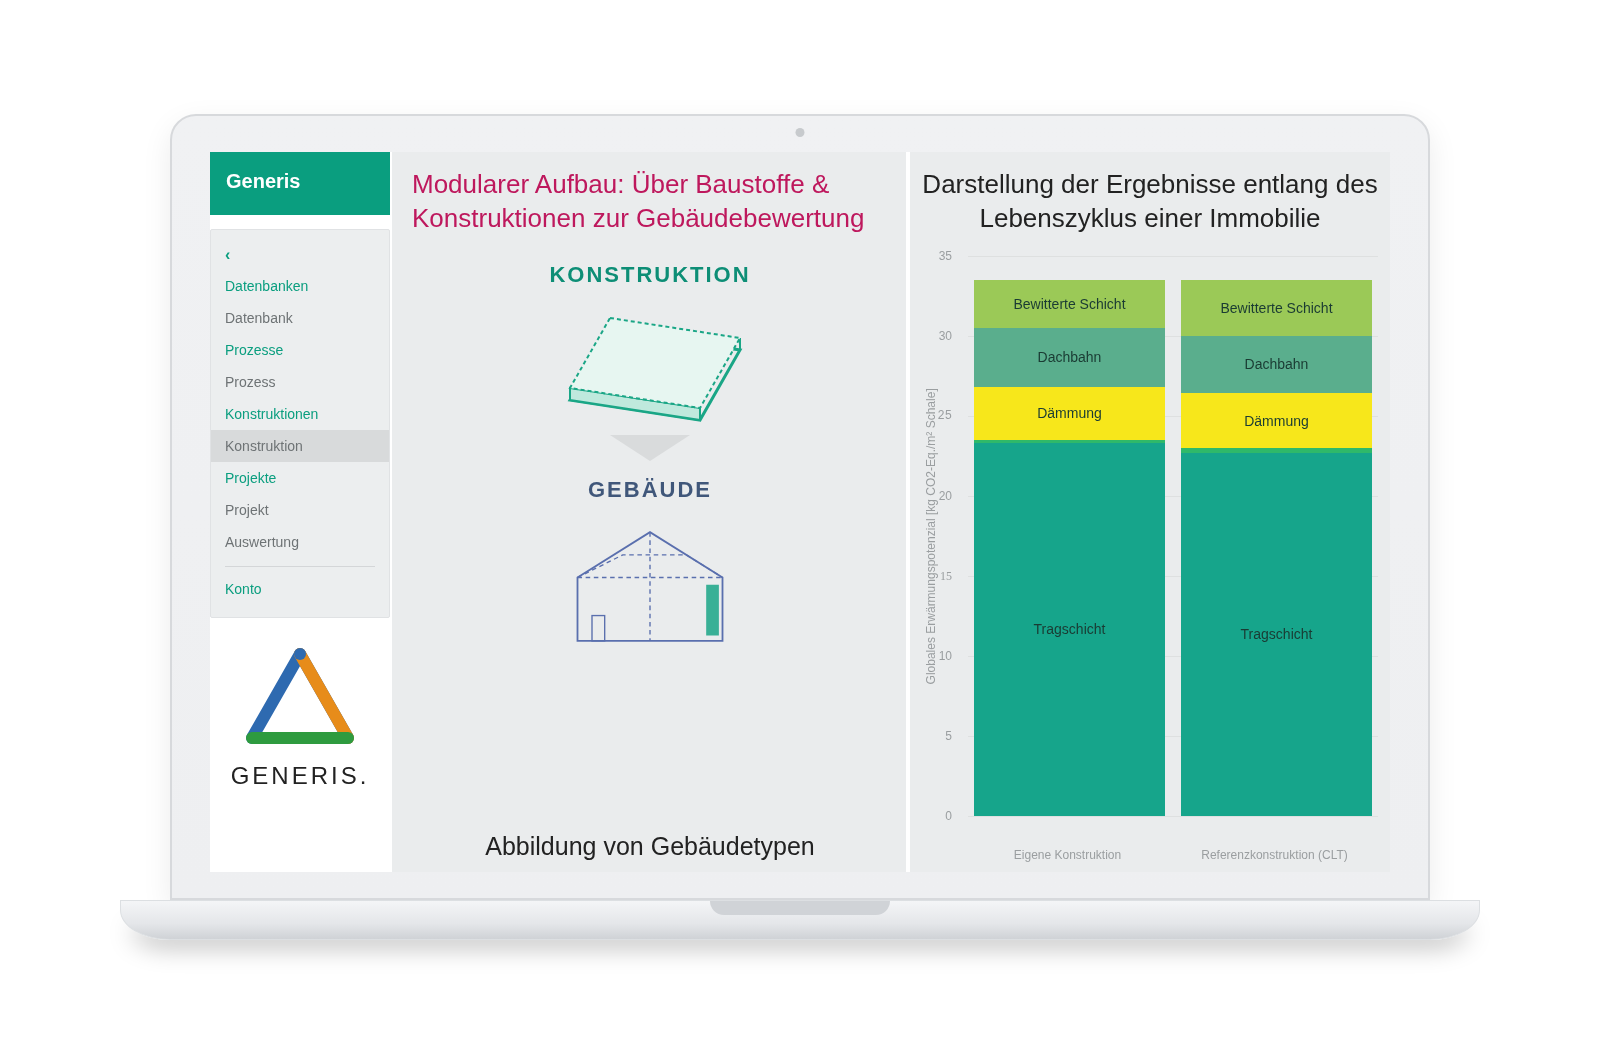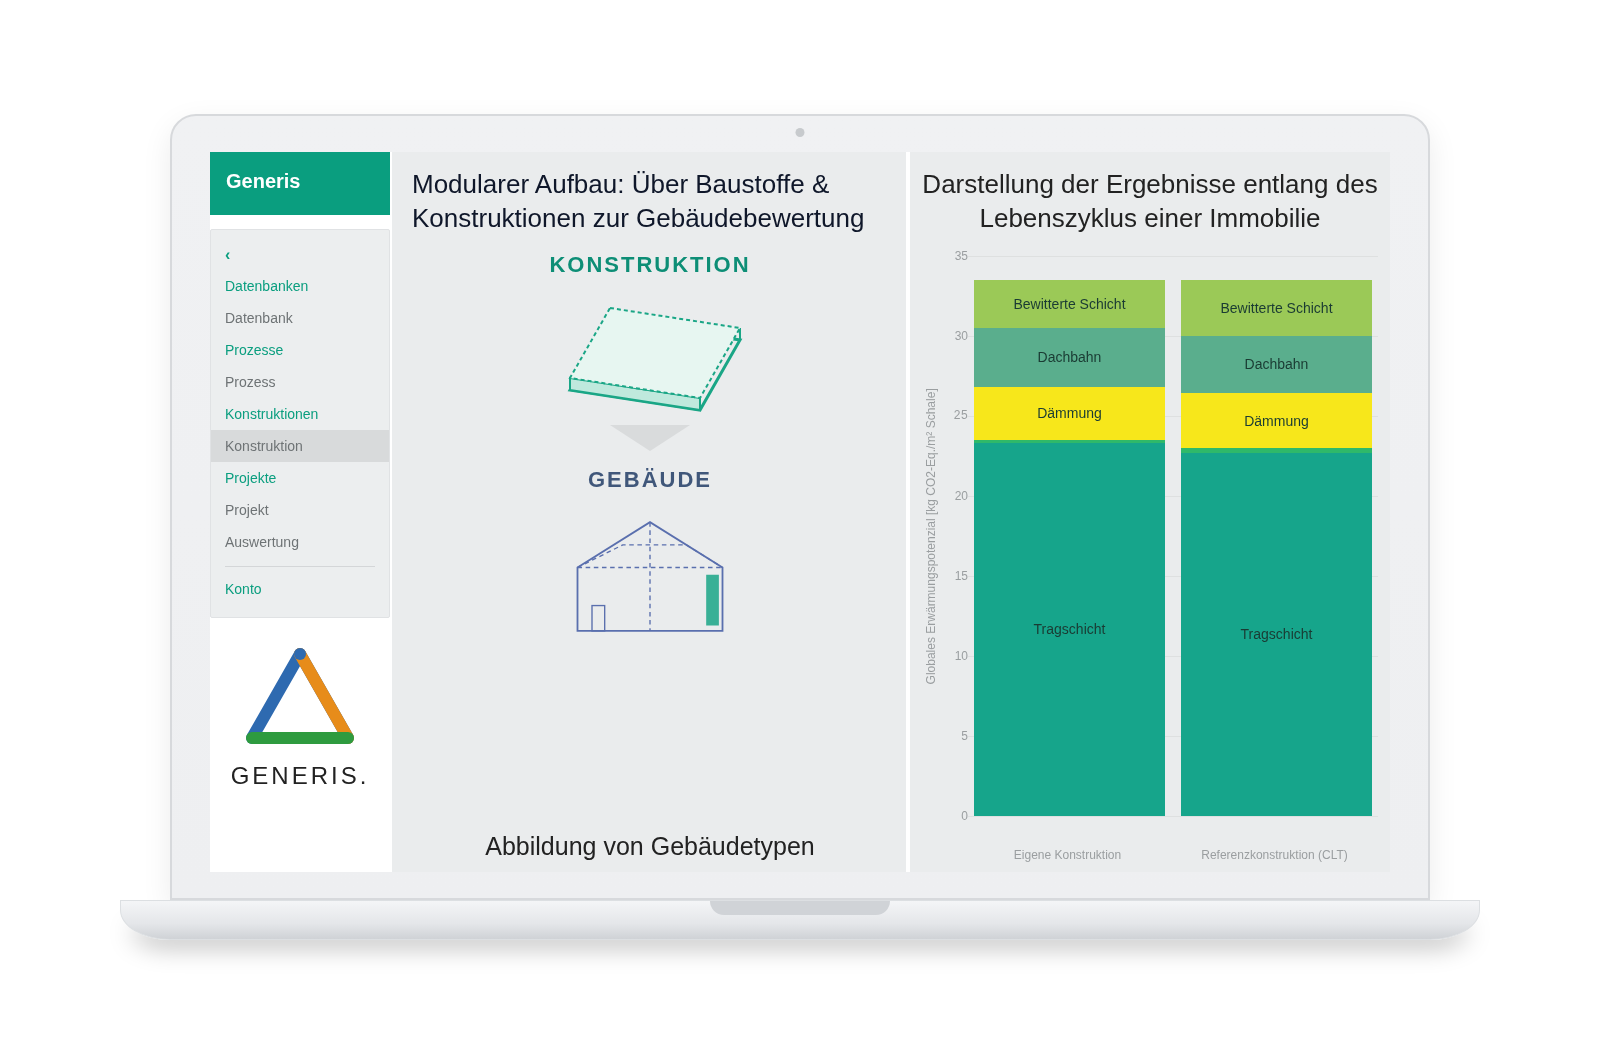--- a/index.html
+++ b/index.html
@@ -119,23 +119,23 @@
     flex: 1;
     background: #eaeced;
     margin: 0 2px;
     padding: 16px 18px 10px 20px;
     display: flex;
     flex-direction: column;
   }
   .panel-mid h2 {
     font-size: 26px;
     font-weight: 400;
-    color: #0f172a;
+    color: #be185d;
     line-height: 1.3;
-    margin-bottom: 10px;
+    margin-bottom: 20px;
   }
   .sub-title {
     text-align: center;
     font-weight: 700;
     letter-spacing: 2px;
     font-size: 22px;
     color: #0d8e76;
     margin: 6px 0 2px 0;
   }
   .sub-title.blue { color: #40577a; margin-top: 14px; }
@@ -188,21 +188,21 @@
   }
   .ticks {
     width: 28px;
     position: relative;
     height: 100%;
     color: #9a9ea0;
     font-size: 12px;
   }
   .tick {
     position: absolute;
-    right: 0;
+    right: 16px;
     transform: translateY(50%);
   }
   .bars {
     flex: 1;
     display: flex;
     gap: 12px;
     align-items: flex-end;
     padding: 0 4px;
     height: 100%;
     position: relative;
@@ -340,21 +340,21 @@
 
       <div class="panel-right">
         <h2>Darstellung der Ergebnisse entlang des Lebenszyklus einer Immobilie</h2>
 
         <div class="chart-area">
           <div class="ylabel">Globales Erwärmungspotenzial [kg CO2-Eq./m² Schale]</div>
           <div class="ticks" id="yticks">
               <div class="tick" style="bottom: 0%;">0</div>
               <div class="tick" style="bottom: 14.2857%;">5</div>
               <div class="tick" style="bottom: 28.5714%;">10</div>
-              <div class="tick" style="bottom: 42.8571%;">15</div>
+              <div class="tick" style="bottom: 42.8571%; font-family: Liberation Serif, serif;">15</div>
               <div class="tick" style="bottom: 57.1429%;">20</div>
               <div class="tick" style="bottom: 71.4286%; font-family: Liberation Mono, monospace;">25</div>
               <div class="tick" style="bottom: 85.7143%;">30</div>
               <div class="tick" style="bottom: 100%;">35</div>
             </div>
           <div class="bars" id="bars">
             <div class="gridlines" id="gridlines">
                 <div style="top: 100%;"></div>
                 <div style="top: 85.7143%;"></div>
                 <div style="top: 71.4286%;"></div>

